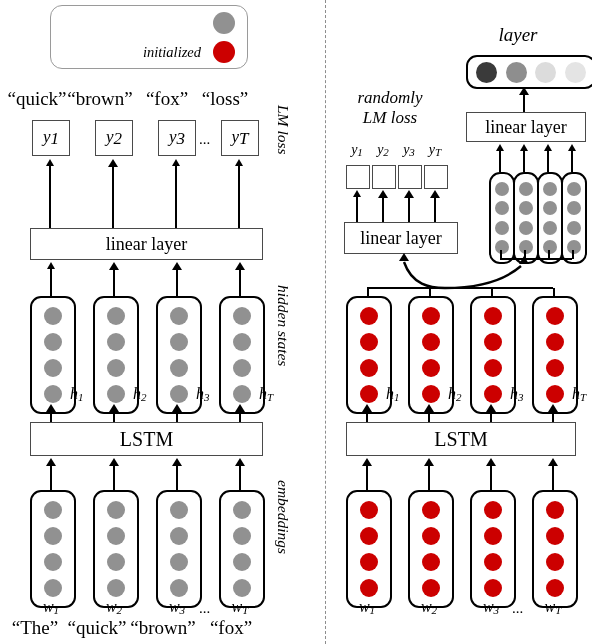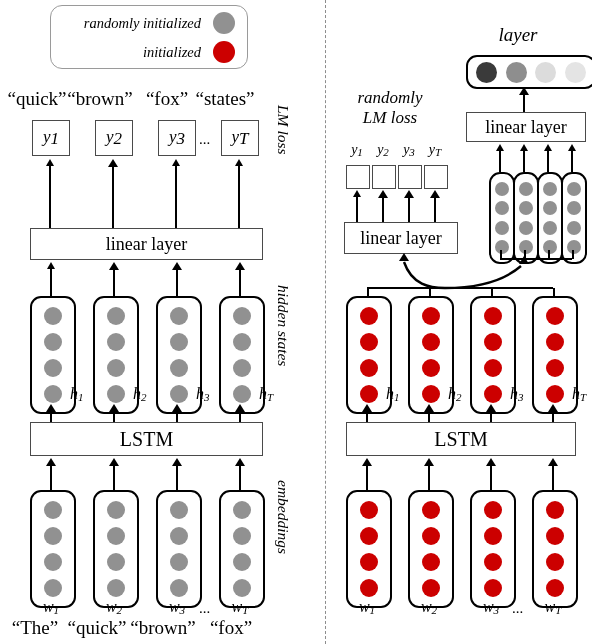--- a/index.html
+++ b/index.html
@@ -57,37 +57,36 @@
           font-family:"Liberation Serif",serif;}
   svg.curve{position:absolute;overflow:visible;}
 </style>
 </head>
 <body>
 
 <div id="divider"></div>
 
 <div id="legend" class="abs">
   <div class="legend-row" style="top:1px;">
-    <span class="legend-txt">randomly initialized</span>
     <span class="legend-dot" id="lg0" style="background: rgb(145, 145, 145);"></span>
   </div>
   <div class="legend-row" style="top:30px;">
     <span class="legend-txt">initialized</span>
     <span class="legend-dot" id="lg1" style="background: rgb(204, 0, 0);"></span>
   </div>
 </div>
 
 <div id="left-panel"></div>
 
 <div id="right-panel"></div>
 
 <div class="word" style="left: -8px; top: 88px; width: 90px;">“quick”</div>
 <div class="word" style="left: 55px; top: 88px; width: 90px;">“brown”</div>
 <div class="word" style="left: 122px; top: 88px; width: 90px;">“fox”</div>
-<div class="word" style="left: 180px; top: 88px; width: 90px;">“states”</div>
+<div class="word" style="left: 180px; top: 88px; width: 90px;">“loss”</div>
 <div class="ybox" style="left: 32px; top: 120px; width: 36px; height: 34px;">
     <span>y<span class="sub">1</span></span>
   </div>
 <div class="ybox" style="left: 95px; top: 120px; width: 36px; height: 34px;">
     <span>y<span class="sub">2</span></span>
   </div>
 <div class="ybox" style="left: 158px; top: 120px; width: 36px; height: 34px;">
     <span>y<span class="sub">3</span></span>
   </div>
 <div class="ybox" style="left: 221px; top: 120px; width: 36px; height: 34px;">

